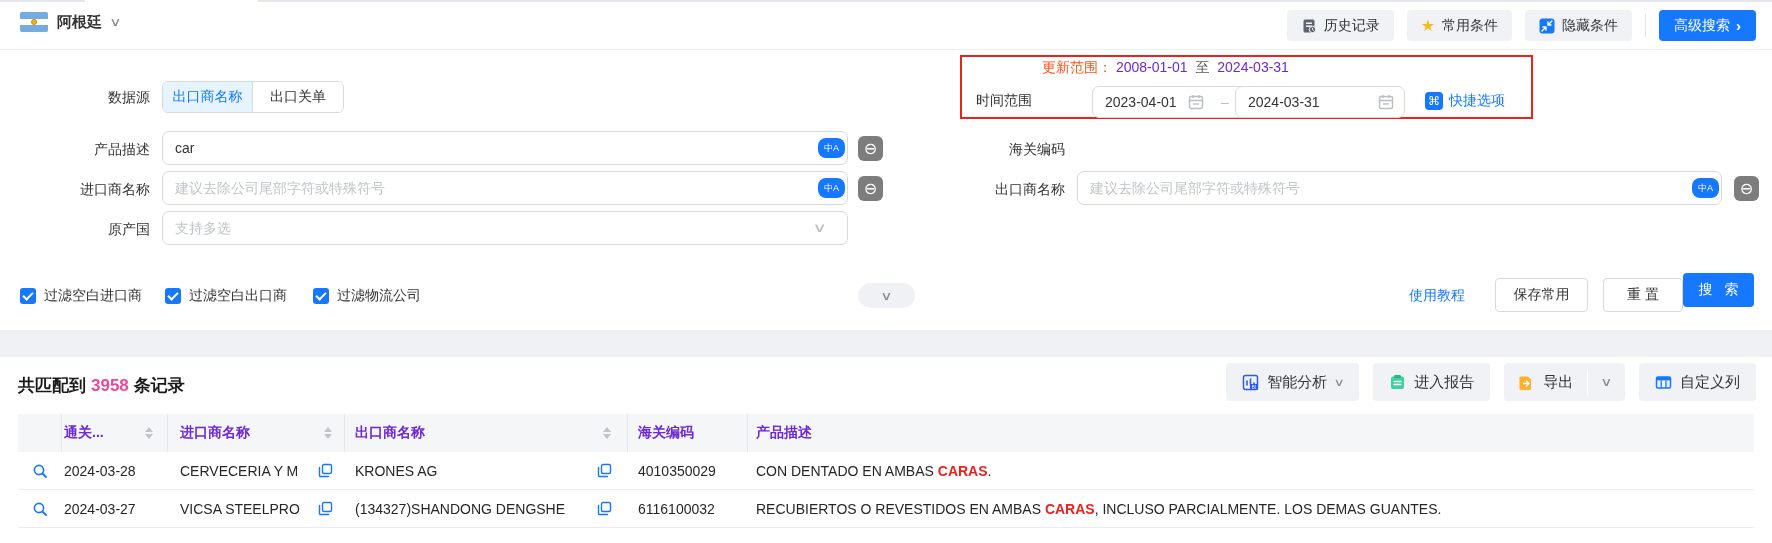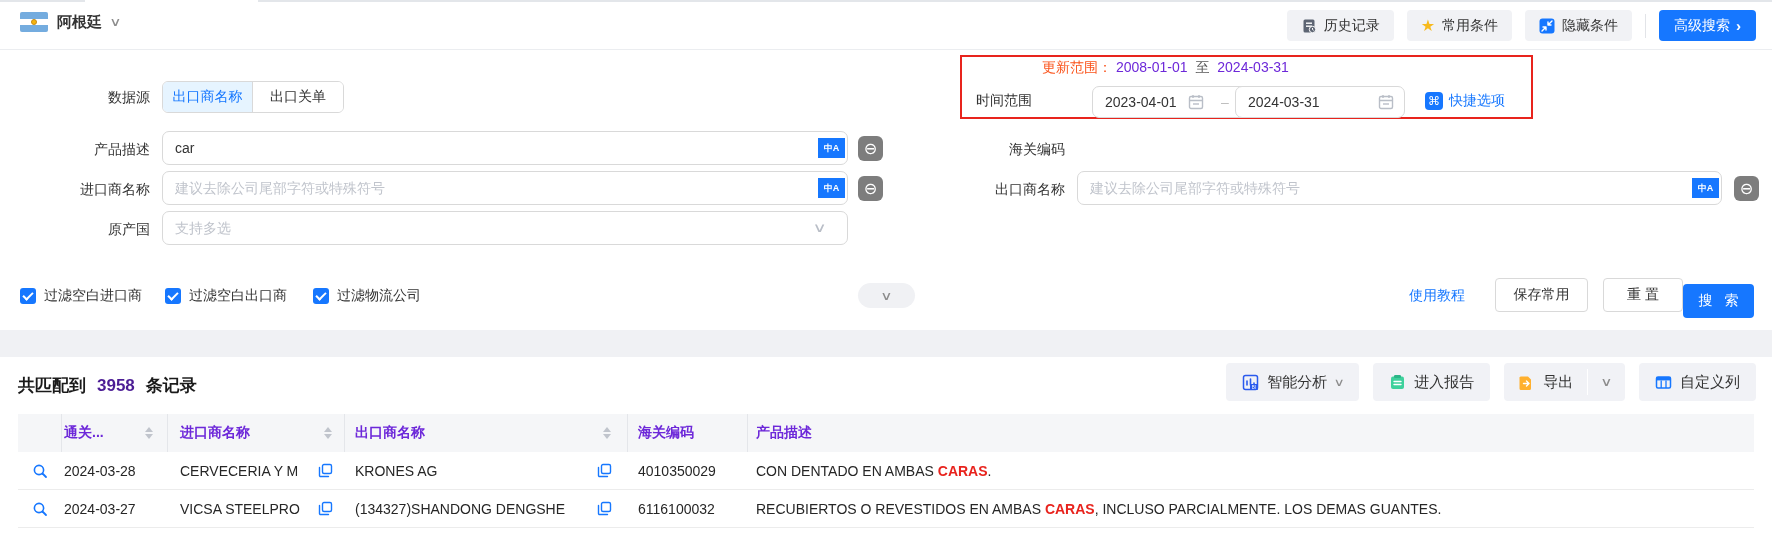--- a/index.html
+++ b/index.html
@@ -38,39 +38,39 @@
   .update-date { color:#6d28d9; font-weight:400; }
   .update-to { color:#595959; margin:0 4px; }
   .time-label { position:absolute; left:902px; width:130px; top:92px; text-align:right; font-size:14px; color:#333; }
   .date-input { position:absolute; top:86px; height:32px; width:172px; border:1px solid #d9d9d9; border-radius:7px; font-size:14px; color:#333; padding:0 30px 0 12px; outline:none; font-family:inherit; }
   .date-sep { position:absolute; left:1221px; top:94px; color:#bfbfbf; font-size:14px; }
   .cal-ico { position:absolute; top:94px; width:16px; height:16px; }
   .quick { position:absolute; left:1425px; top:92px; display:flex; align-items:center; gap:6px; cursor:pointer; }
   .cmd-ico { width:18px; height:18px; background:#1677ff; border-radius:4px; color:#fff; font-size:12px; line-height:18px; text-align:center; }
   .quick-text { color:#1677ff; font-size:14px; }
 
-  .translate-ico { position:absolute; width:27px; height:20px; background:#1677ff; border-radius:0; color:#fff; font-size:9px; font-weight:700; line-height:20px; text-align:center; letter-spacing:0; cursor:pointer; }
+  .translate-ico { position:absolute; width:27px; height:20px; background:#1677ff; border-radius:8px; color:#fff; font-size:9px; font-weight:400; line-height:20px; text-align:center; letter-spacing:0; cursor:pointer; }
   .exclude-btn { position:absolute; width:25px; height:25px; background:#7d7d7d; border-radius:6px; color:#fff; display:flex; align-items:center; justify-content:center; font-size:16px; cursor:pointer; }
   .select-chev { position:absolute; color:#b9bec7; font-size:13px; transform:scaleX(1.5); }
 
   .cbrow { position:absolute; top:287px; display:flex; align-items:center; gap:8px; cursor:pointer; }
   .cbox { width:16px; height:16px; background:#1677ff; border-radius:3px; position:relative; }
   .cbox::after { content:""; position:absolute; left:5px; top:2px; width:4px; height:8px; border:solid #fff; border-width:0 2px 2px 0; transform:rotate(45deg); }
   .cblabel { font-size:14px; color:#333; }
   .collapse-pill { position:absolute; left:858px; top:283px; width:57px; height:25px; background:#f0f1f4; border-radius:13px; display:flex; align-items:center; justify-content:center; color:#737373; cursor:pointer; font-size:12px; }
   .tutorial { position:absolute; left:1409px; top:287px; color:#1677ff; font-size:14px; cursor:pointer; }
   .obtn { position:absolute; top:278px; height:34px; background:#fff; border:1px solid #d9d9d9; border-radius:4px; font-size:14px; color:#333; display:flex; align-items:center; justify-content:center; cursor:pointer; }
-  .search-btn { position:absolute; left:1683px; top:284px; width:71px; height:34px; background:#1677ff; color:#fff; border-radius:4px; font-size:14px; display:flex; align-items:center; justify-content:center; cursor:pointer; letter-spacing:4px; padding-left:4px; }
+  .search-btn { position:absolute; left:1683px; top:273px; width:71px; height:34px; background:#1677ff; color:#fff; border-radius:4px; font-size:14px; display:flex; align-items:center; justify-content:center; cursor:pointer; letter-spacing:4px; padding-left:4px; }
 
   .band { position:absolute; left:0; top:330px; right:0; height:27px; background:#f0f1f4; }
 
   
   .results { position:absolute; left:0; top:357px; right:0; bottom:0; background:#fff; }
   .summary { position:absolute; left:18px; top:17px; font-size:17px; font-weight:700; color:#1a1a1a; }
-  .summary .cnt { color:#4c1d95; margin:0 11px; }
+  .summary .cnt { color:#ec4899; margin:0 5px; }
   .rtoolbar { position:absolute; right:16px; top:6px; display:flex; align-items:center; gap:14px; }
   .rbtn { display:flex; align-items:center; gap:8px; height:38px; padding:0 16px; background:#f1f2f6; border-radius:4px; font-size:15px; color:#333; cursor:pointer; white-space:nowrap; }
   .rbtn .chev { font-size:11px; }
   .split { display:flex; align-items:stretch; background:#f1f2f6; border-radius:4px; overflow:hidden; }
   .split .main { display:flex; align-items:center; gap:8px; padding:0 14px; height:38px; font-size:15px; color:#333; cursor:pointer; }
   .split .sep { width:1px; background:#fff; margin:6px 0; }
   .split .caret { display:flex; align-items:center; padding:0 14px; cursor:pointer; color:#555; font-size:11px; }
 
   .table { position:absolute; left:18px; right:18px; top:57px; }
   .thead { display:flex; height:38px; background:#f5f6f8; align-items:stretch; }

